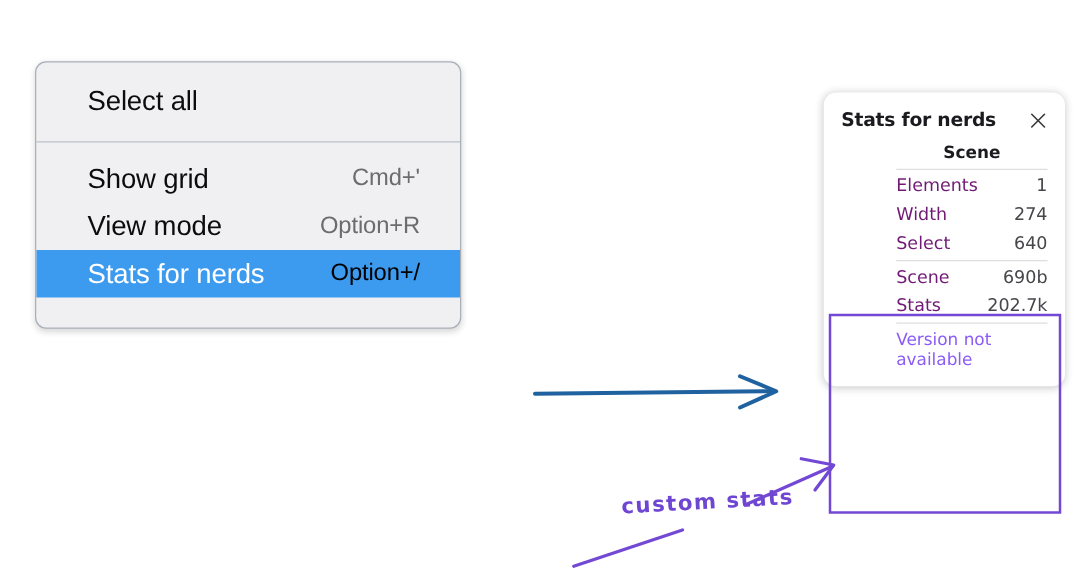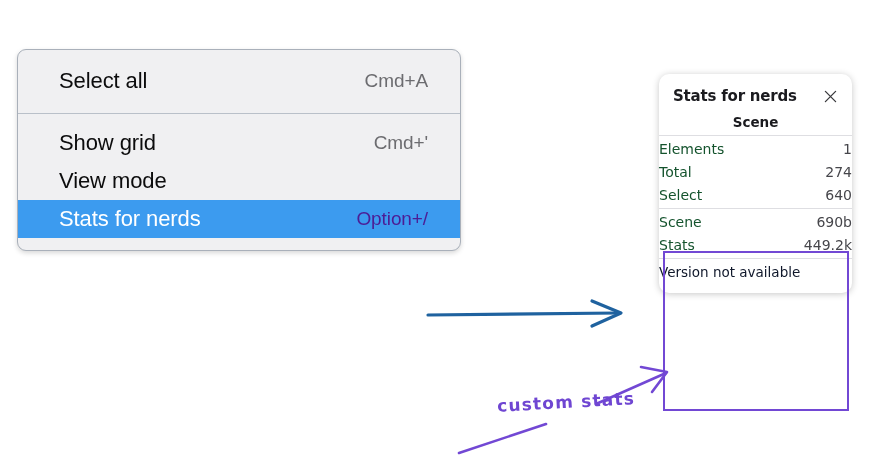--- a/index.html
+++ b/index.html
@@ -12,33 +12,33 @@
     height: 461px;
     position: relative;
     overflow: hidden;
     font-family: "Liberation Sans", sans-serif;
     -webkit-font-smoothing: antialiased;
   }
 
   
   #context-menu {
     position: absolute;
-    left: 17px;
+    left: 28px;
     top: 49px;
-    width: 444px;
+    width: 341px;
     background: #f0f0f2;
     border: 1px solid #a9b0ba;
     border-radius: 9px;
     box-shadow: 0 2px 5px rgba(0,0,0,0.16);
     overflow: hidden;
     box-sizing: border-box;
   }
   .menu-section { padding: 8px 0; }
   .menu-section.sec-top { padding: 12px 0 13px 0; }
-  .menu-section.sec-bottom { padding: 10px 0 12px 0; }
+  .menu-section.sec-bottom { padding: 10px 0 24px 0; }
   .menu-divider {
     height: 1px;
     background: #b9c0c9;
     width: 100%;
   }
   .menu-item {
     display: flex;
     align-items: center;
     justify-content: space-between;
     padding: 5px 32px 5px 41px;
@@ -54,21 +54,21 @@
   .menu-item .mi-shortcut {
     font-size: 19px;
     color: #6c6c70;
     line-height: 28px;
     letter-spacing: -0.1px;
   }
   .menu-item.selected {
     background: #3c9bef;
   }
   .menu-item.selected .mi-label { color: #ffffff; }
-  .menu-item.selected .mi-shortcut { color: #4c1d95; }
+  .menu-item.selected .mi-shortcut { color: #000000; }
 
   
   #stats-panel {
     position: absolute;
     left: 659px;
     top: 74px;
     width: 193px;
     background: #ffffff;
     border-radius: 10px;
     box-shadow: 0 1px 7px rgba(0,0,0,0.22);
@@ -90,21 +90,21 @@
   }
   .sp-close {
     width: 18px;
     height: 18px;
     display: flex;
     align-items: center;
     justify-content: center;
     cursor: pointer;
     color: #3a3a3d;
   }
-  .sp-body { padding: 0 0; }
+  .sp-body { padding: 0 14px; margin-left: 44px; }
   .sp-section-title {
     text-align: center;
     font-size: 13.5px;
     font-weight: bold;
     color: #1b1b1f;
     padding: 5px 0 4px 0;
   }
   .sp-rule {
     height: 1px;
     background: #dedee2;
@@ -112,25 +112,25 @@
   }
   .sp-row {
     display: flex;
     align-items: baseline;
     justify-content: space-between;
     font-size: 14px;
     color: #3f3f44;
     padding: 2px 0;
     line-height: 19px;
   }
-  .sp-row .sp-key { color: #14532d; }
+  .sp-row .sp-key { color: #701a75; }
   .sp-row .sp-val { color: #46464b; }
   .sp-note {
     font-size: 13.5px;
-    color: #0f172a;
+    color: #8b5cf6;
     padding: 3px 0 1px 0;
     text-align: left;
   }
   
   #stats-highlight {
     position: absolute;
     left: 663px;
     top: 251px;
     width: 186px;
     height: 160px;
@@ -160,33 +160,33 @@
   }
 </style>
 </head>
 <body>
 
 <div id="context-menu">
 
   <div class="menu-section sec-top">
     <div class="menu-item">
       <span class="mi-label">Select all</span>
-      <span class="mi-shortcut">Cmd+A</span>
     </div>
   </div>
 
   <div class="menu-divider"></div>
 
   <div class="menu-section sec-bottom">
     <div class="menu-item">
       <span class="mi-label">Show grid</span>
       <span class="mi-shortcut">Cmd+'</span>
     </div>
     <div class="menu-item">
       <span class="mi-label">View mode</span>
+      <span class="mi-shortcut">Option+R</span>
     </div>
     <div class="menu-item selected">
       <span class="mi-label">Stats for nerds</span>
       <span class="mi-shortcut">Option+/</span>
     </div>
   </div>
 
 </div>
 
 <div id="stats-panel">
@@ -202,36 +202,36 @@
 
   <div class="sp-body">
 
     <div class="sp-section-title">Scene</div>
     <div class="sp-rule"></div>
     <div class="sp-row">
       <span class="sp-key">Elements</span>
       <span class="sp-val">1</span>
     </div>
     <div class="sp-row">
-      <span class="sp-key">Total</span>
+      <span class="sp-key">Width</span>
       <span class="sp-val">274</span>
     </div>
     <div class="sp-row">
       <span class="sp-key">Select</span>
       <span class="sp-val">640</span>
     </div>
 
     <div class="sp-rule"></div>
     <div class="sp-row">
       <span class="sp-key">Scene</span>
       <span class="sp-val">690b</span>
     </div>
     <div class="sp-row">
       <span class="sp-key">Stats</span>
-      <span class="sp-val">449.2k</span>
+      <span class="sp-val">202.7k</span>
     </div>
 
     <div class="sp-rule"></div>
     <div class="sp-note">Version not available</div>
 
   </div>
 </div>
 
 <div id="stats-highlight"></div>
 

